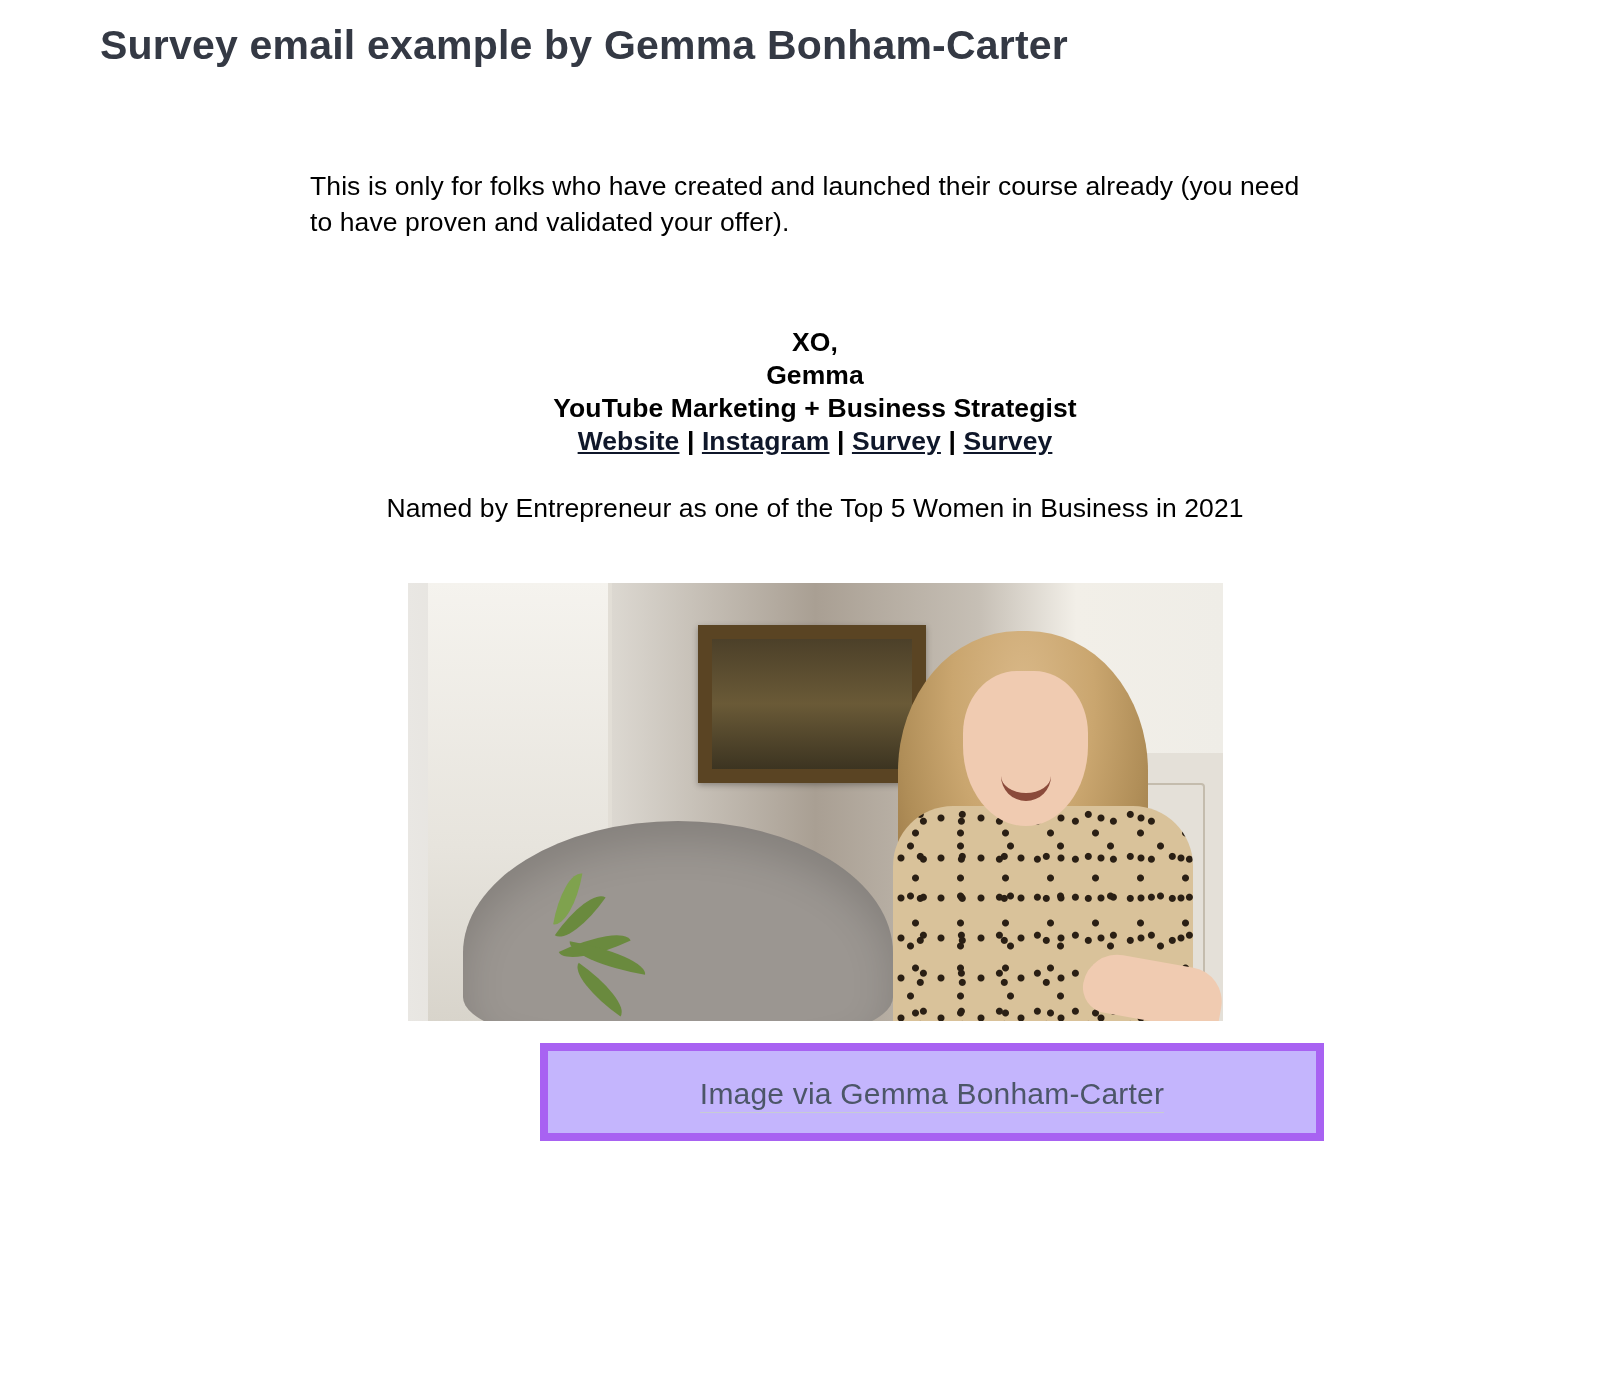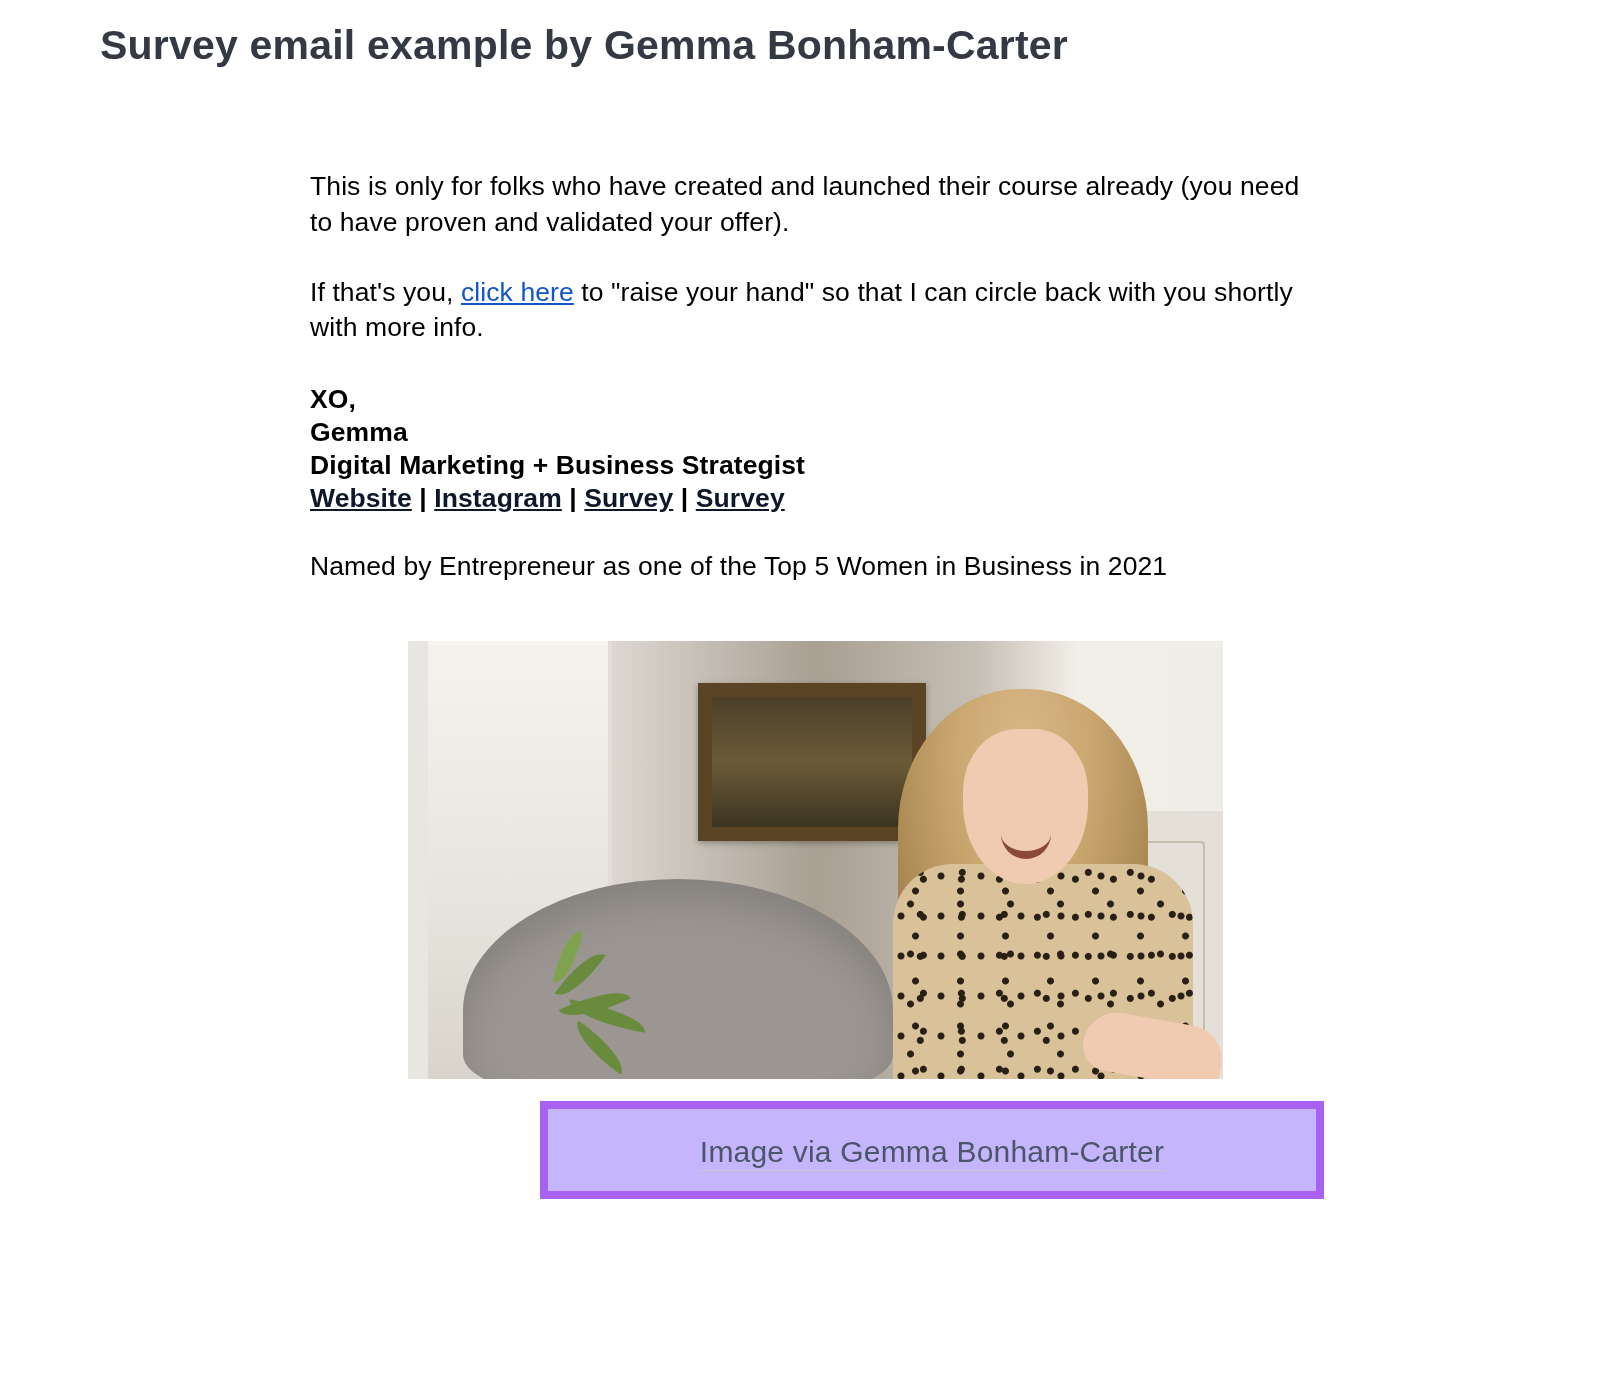--- a/index.html
+++ b/index.html
@@ -35,24 +35,25 @@
     color: #000;
   }
   .email-body p {
     margin: 0 0 34px 0;
   }
   .email-body a.inline-link {
     color: #1155cc;
     text-decoration: underline;
   }
   .signature {
-    margin-top: 37px;
+    margin-top: 85px;
     font-family: Arial, Helvetica, sans-serif;
     font-size: 26.5px;
     line-height: 1.25;
+    text-align: center;
   }
   .signature .sig-line {
     font-weight: 700;
     margin: 0;
   }
   .sig-links {
     font-weight: 700;
     margin: 0;
   }
   .sig-links a {
@@ -214,28 +215,25 @@
 </style>
 </head>
 <body>
 
 <div class="page">
 
   <h1 class="heading">Survey email example by Gemma Bonham-Carter</h1>
 
   <div class="email-body">
     <p>This is only for folks who have created and launched their course already (you need to have proven and validated your offer).</p>
-    <p>
-      <span>If that's you, </span><a href="#" class="inline-link">click here</a><span> to "raise your hand" so that I can circle back with you shortly with more info.</span>
-    </p>
 
     <div class="signature">
       <p class="sig-line">XO,</p>
       <p class="sig-line">Gemma</p>
-      <p class="sig-line">Digital Marketing + Business Strategist</p>
+      <p class="sig-line">YouTube Marketing + Business Strategist</p>
       <p class="sig-links">
         <a href="#">Website</a><span class="sep"> | </span><a href="#">Instagram</a><span class="sep"> | </span><a href="#">Survey</a><span class="sep"> | </span><a href="#">Survey</a>
       </p>
       <p class="sig-accolade">Named by Entrepreneur as one of the Top 5 Women in Business in 2021</p>
     </div>
   </div>
 
   <div class="photo-wrap">
     <div class="photo" aria-label="Portrait photo of Gemma Bonham-Carter">
       <div class="bg-wall"></div>

